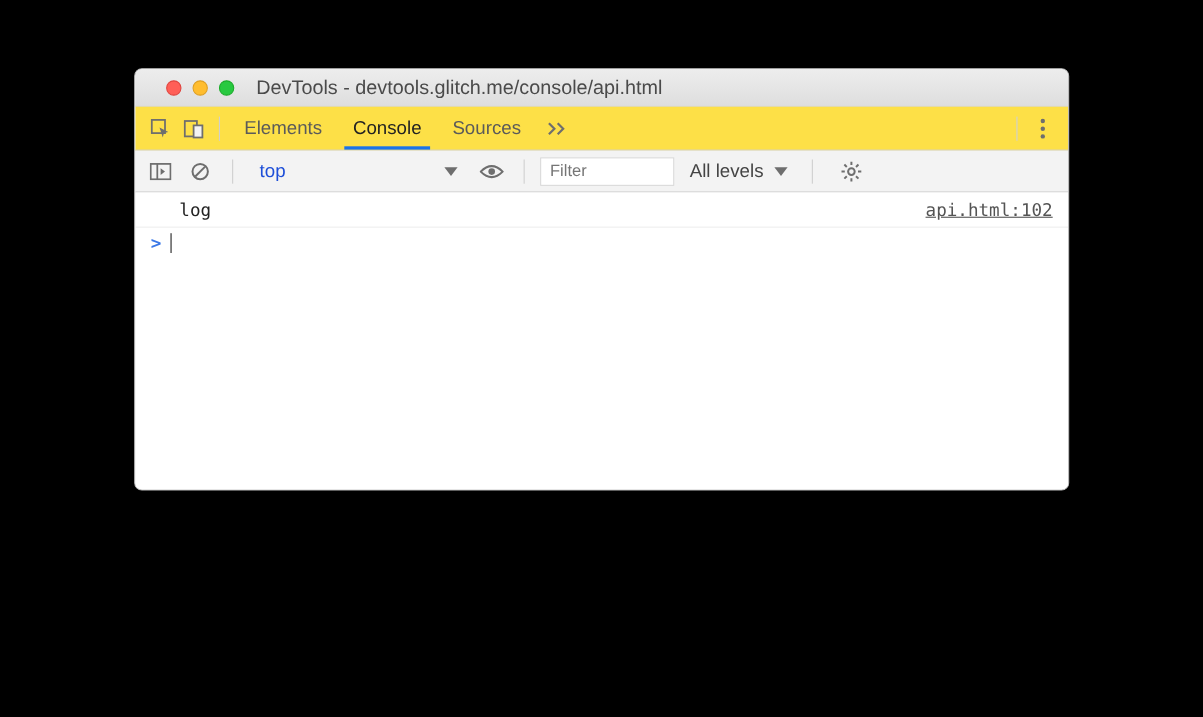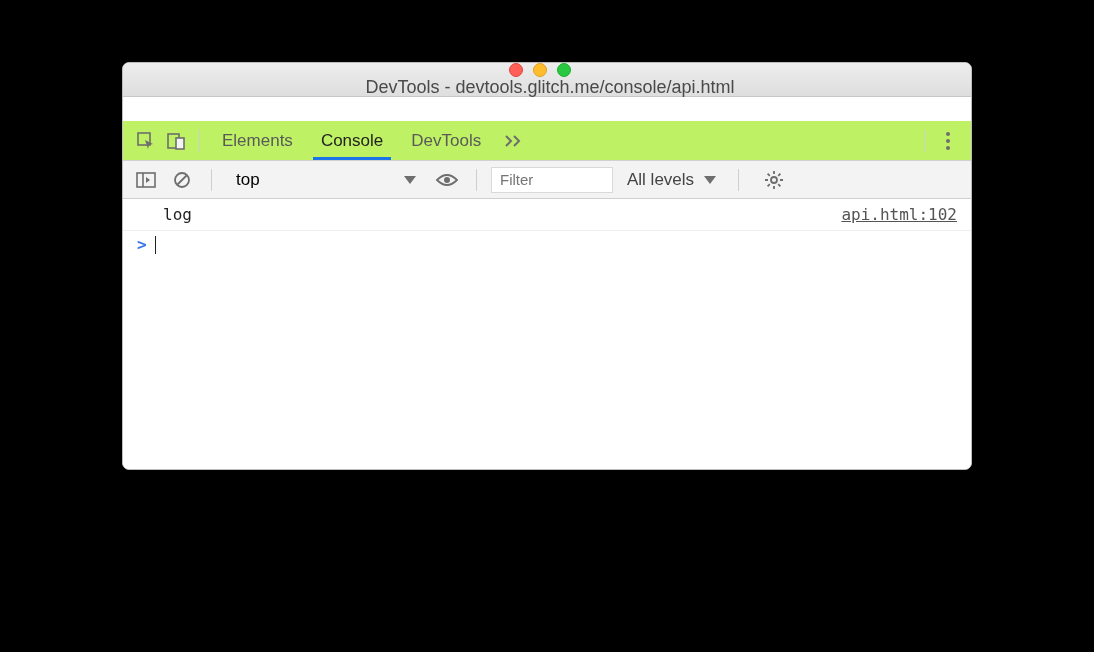--- a/index.html
+++ b/index.html
@@ -19,44 +19,42 @@
       border-radius: 7px;
       box-shadow: 0 20px 50px rgba(0,0,0,0.5);
       overflow: hidden;
       border: 1px solid #bdbdbd;
     }
     .titlebar {
       height: 34px;
       background: linear-gradient(#ededed, #dedede);
       display: flex;
       align-items: center;
-      padding: 0 8px;
+      padding: 0 28px;
       border-bottom: 1px solid #c7c7c7;
-      flex-direction: column;
     }
     .traffic { display: flex; gap: 10px; margin-right: 14px; }
     .traffic span {
       width: 14px; height: 14px; border-radius: 50%; display: block;
     }
     .tl-close { background: #ff5f57; border: 1px solid #e14640; }
     .tl-min { background: #ffbd2e; border: 1px solid #dfa023; }
     .tl-max { background: #28c940; border: 1px solid #1dad2c; }
     .titlebar-title {
       flex: 1; text-align: left; font-size: 18px; color: #4a4a4a;
       font-weight: 400;
       margin-left: 6px;
     }
     .toolbar {
       height: 40px;
-      background: #bef264;
+      background: #fde047;
       border-bottom: 1px solid #d0d0d0;
       display: flex;
       align-items: center;
       padding: 0 8px;
-      margin-top: 24px;
     }
     .icon-btn {
       width: 30px; height: 30px;
       display: flex; align-items: center; justify-content: center;
       color: #6e6e6e;
     }
     .divider {
       width: 1px; height: 22px; background: #cfcfcf; margin: 0 8px;
     }
     .tabs { display: flex; align-items: stretch; height: 100%; }
@@ -85,21 +83,21 @@
     .subtoolbar {
       height: 38px;
       background: #f3f3f3;
       border-bottom: 1px solid #d0d0d0;
       display: flex; align-items: center;
       padding: 0 8px;
       gap: 6px;
     }
     .context-select {
       display: flex; align-items: center;
-      font-size: 17px; color: #000000;
+      font-size: 17px; color: #1d4ed8;
       padding: 0 10px;
       height: 28px;
       min-width: 200px;
       justify-content: space-between;
     }
     .triangle-down {
       width: 0; height: 0;
       border-left: 6px solid transparent;
       border-right: 6px solid transparent;
       border-top: 8px solid #6e6e6e;
@@ -168,21 +166,21 @@
     <div class="icon-btn">
       <svg width="20" height="20" viewBox="0 0 20 20">
           <rect x="2" y="3" width="11" height="14" fill="none" stroke="#6e6e6e" stroke-width="1.6"></rect>
           <rect x="10" y="7" width="8" height="11" fill="#f3f3f3" stroke="#6e6e6e" stroke-width="1.6"></rect>
         </svg>
     </div>
     <div class="divider"></div>
     <div class="tabs">
       <div class="tab">Elements</div>
       <div class="tab active">Console</div>
-      <div class="tab">DevTools</div>
+      <div class="tab">Sources</div>
     </div>
     <div class="more-chevrons">
       <svg width="20" height="14" viewBox="0 0 20 14">
           <path d="M1 2 L6 7 L1 12 M9 2 L14 7 L9 12" fill="none" stroke="#6e6e6e" stroke-width="2"></path>
         </svg>
     </div>
     <div style="flex:1"></div>
     <div class="divider"></div>
     <div class="kebab">
       <span></span>

